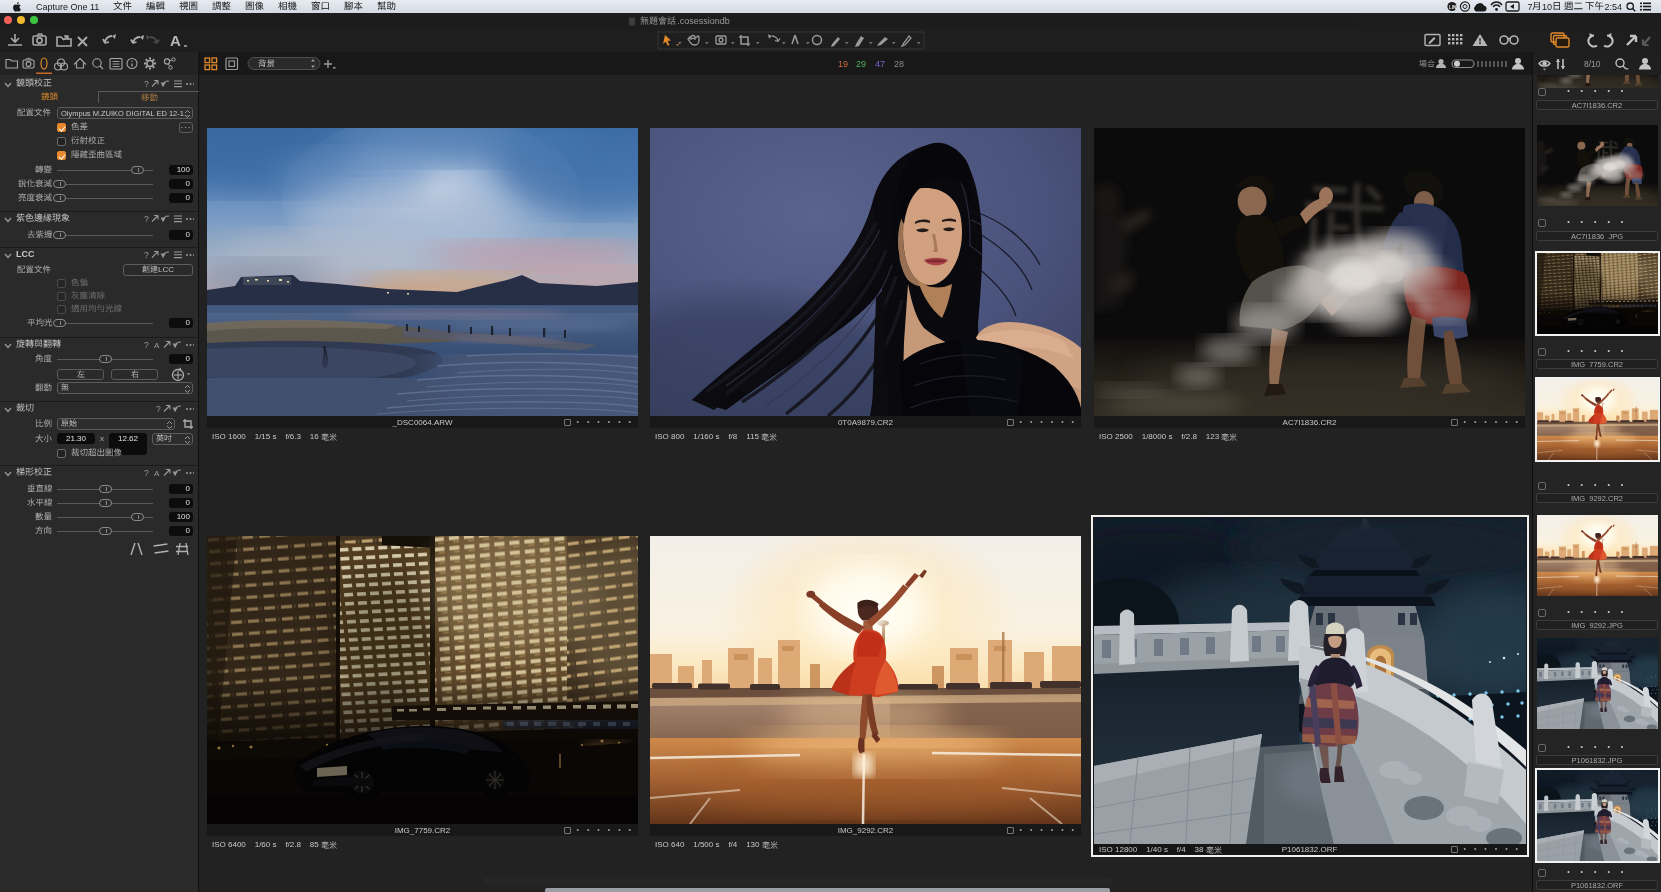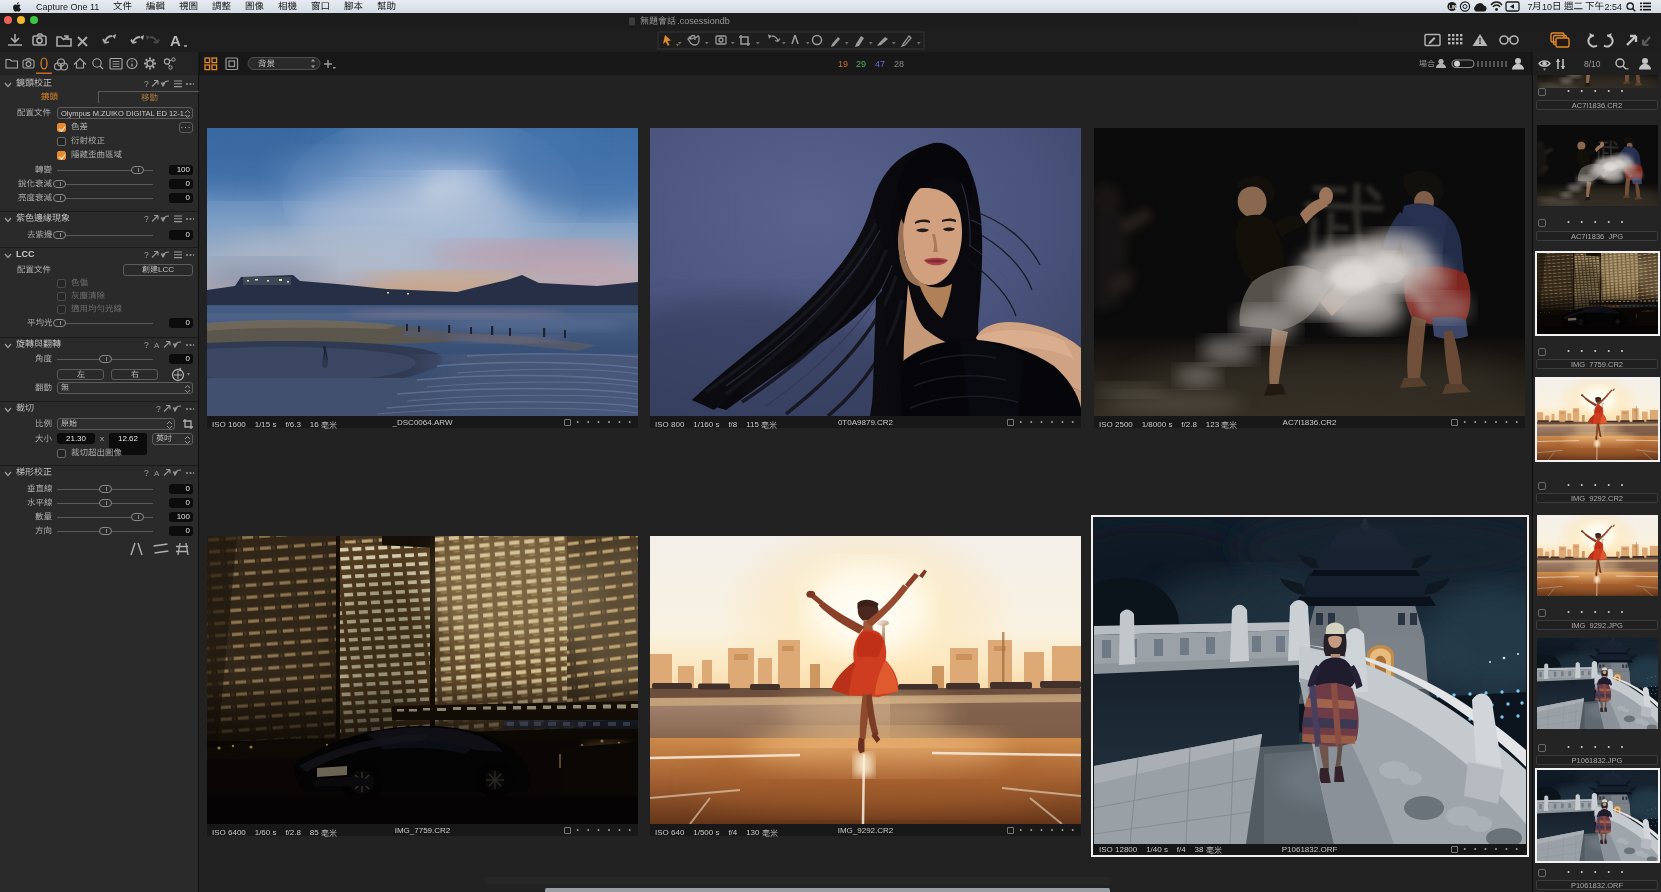--- a/index.html
+++ b/index.html
@@ -39,21 +39,21 @@
   .cbox.dis { border-color:#4a4a4a; background:#262626; }
   .ddown { position:absolute; background:#2d2d2d; border:1px solid #5c5c5c;
     border-radius:3px; color:#c9c9c9; font-size:7.5px; line-height:10px; padding:0 3px;
     white-space:nowrap; overflow:hidden; }
   .btn { position:absolute; border:1px solid #5c5c5c; border-radius:3px; color:#c9c9c9;
     text-align:center; font-size:8px; }
   
   #browser { left:199px; top:75px; width:1333px; height:817px; background:#222222; }
   .cell-img { position:absolute; overflow:hidden; }
   .infobar { position:absolute; background:#181818; color:#c9c9c9; font-size:8px; }
-  .infobar .meta { position:absolute; left:5px; top:4px; white-space:pre; }
+  .infobar .meta { position:absolute; left:5px; top:16px; white-space:pre; }
   .infobar .fname { position:absolute; width:100%; text-align:center; top:2px; }
   .infobar .ticks { position:absolute; right:4px; top:2px; color:#8a8a8a; font-size:7px; }
   .chk { display:inline-block; width:7px; height:7px; border:1px solid #777;
     border-radius:1px; vertical-align:middle; margin-right:6px; }
   .dots5 { display:inline-block; letter-spacing:3px; color:#999; }
   
   #fstrip { left:1532px; top:75px; width:129px; height:817px; background:#242424;
     border-left:1px solid #0e0e0e; }
   .fs-label { position:absolute; left:3px; width:122px; height:10px; border:1px solid #3c3c3c;
     border-radius:2px; color:#ababab; font-size:7.5px; text-align:center; line-height:9px;

